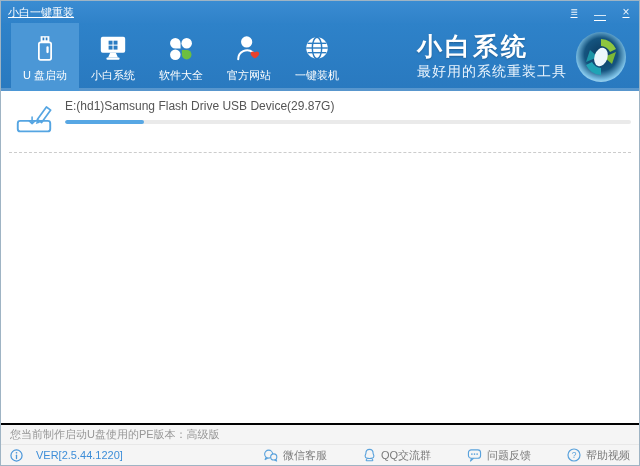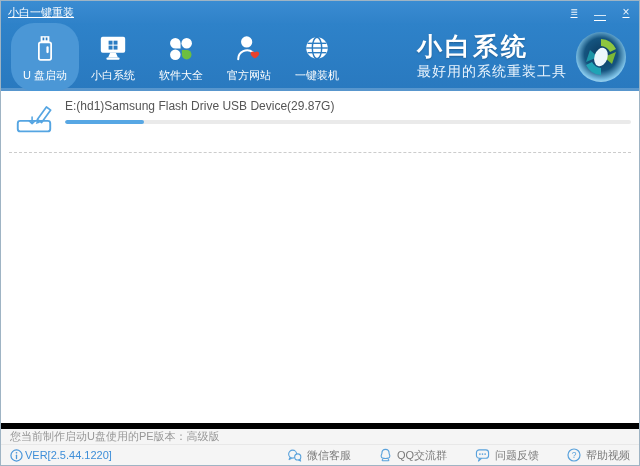--- a/index.html
+++ b/index.html
@@ -20,21 +20,21 @@
   
   .navbar{
     height:68px;flex:0 0 68px;background:linear-gradient(180deg,#2e82c9,#2979bf);
     display:flex;align-items:stretch;padding-left:10px;position:relative;
   }
   .nav-strip{position:absolute;left:0;right:0;bottom:0;height:3px;background:rgba(255,255,255,.22)}
   .nav-item{
     width:68px;display:flex;flex-direction:column;align-items:center;justify-content:center;
     color:#fff;font-size:11px;cursor:pointer;gap:5px;position:relative;z-index:1;
   }
-  .nav-item.selected{background:#4b97d6;border-radius:23px;}
+  .nav-item.selected{background:#4b97d6;}
   .nav-icon{height:32px;display:flex;align-items:flex-end;justify-content:center}
   .brand{margin-left:auto;display:flex;align-items:center;padding-right:12px;gap:8px;z-index:1}
   .brand-text{color:#fff;text-align:left}
   .brand-name{font-size:25px;font-weight:bold;letter-spacing:3px;line-height:1.1;
     text-shadow:0 1px 2px rgba(0,0,0,.25)}
   .brand-tagline{font-size:14px;letter-spacing:1px;margin-top:3px;color:#eaf4fd}
   .logo{width:52px;height:52px}
   
   .content{flex:1;background:#fff;overflow:hidden}
   .device-row{display:flex;padding:7px 8px 0 12px;align-items:flex-start}
@@ -42,30 +42,30 @@
   .device-main{flex:1;min-width:0}
   .device-name{font-size:12px;color:#555;margin:1px 0 7px}
   .progress-track{height:4px;background:#eaeaea;border-radius:2px;overflow:hidden}
   .progress-fill{height:100%;background:#57a7e4;border-radius:2px;width:0}
   .device-sub{display:flex;justify-content:space-between;align-items:center;margin-top:8px;
     font-size:11px;color:#8a8a8a}
   .elapsed{color:#777}
   .separator{margin:14px 8px 0;border-bottom:1px dashed #ccc}
   
   .statusbar{
-    height:21px;flex:0 0 21px;background:#f5f5f5;border-top:6px solid #000000;
+    height:21px;flex:0 0 21px;background:#f5f5f5;border-top:2px solid #000000;
     display:flex;align-items:center;justify-content:space-between;
     padding:0 9px;font-size:11px;color:#979797;
   }
   .bottombar{
     height:21px;flex:0 0 21px;background:#f5f5f5;border-top:1px solid #e8e8e8;
     display:flex;align-items:center;padding:0 9px;font-size:11px;
   }
-  .version{color:#3e8ed8;display:flex;align-items:center;gap:2px;cursor:pointer}
-  .links{margin-left:auto;display:flex;gap:28px}
+  .version{color:#3e8ed8;display:flex;align-items:center;gap:13px;cursor:pointer}
+  .links{margin-left:auto;display:flex;gap:36px}
   .link{display:flex;align-items:center;gap:5px;color:#7b7b7b;cursor:pointer}
   .link-icon,.info-ic{display:flex;align-items:center}
 </style>
 </head>
 <body>
 
 <div class="window">
 
   <div class="titlebar">
     <span>小白一键重装</span>

